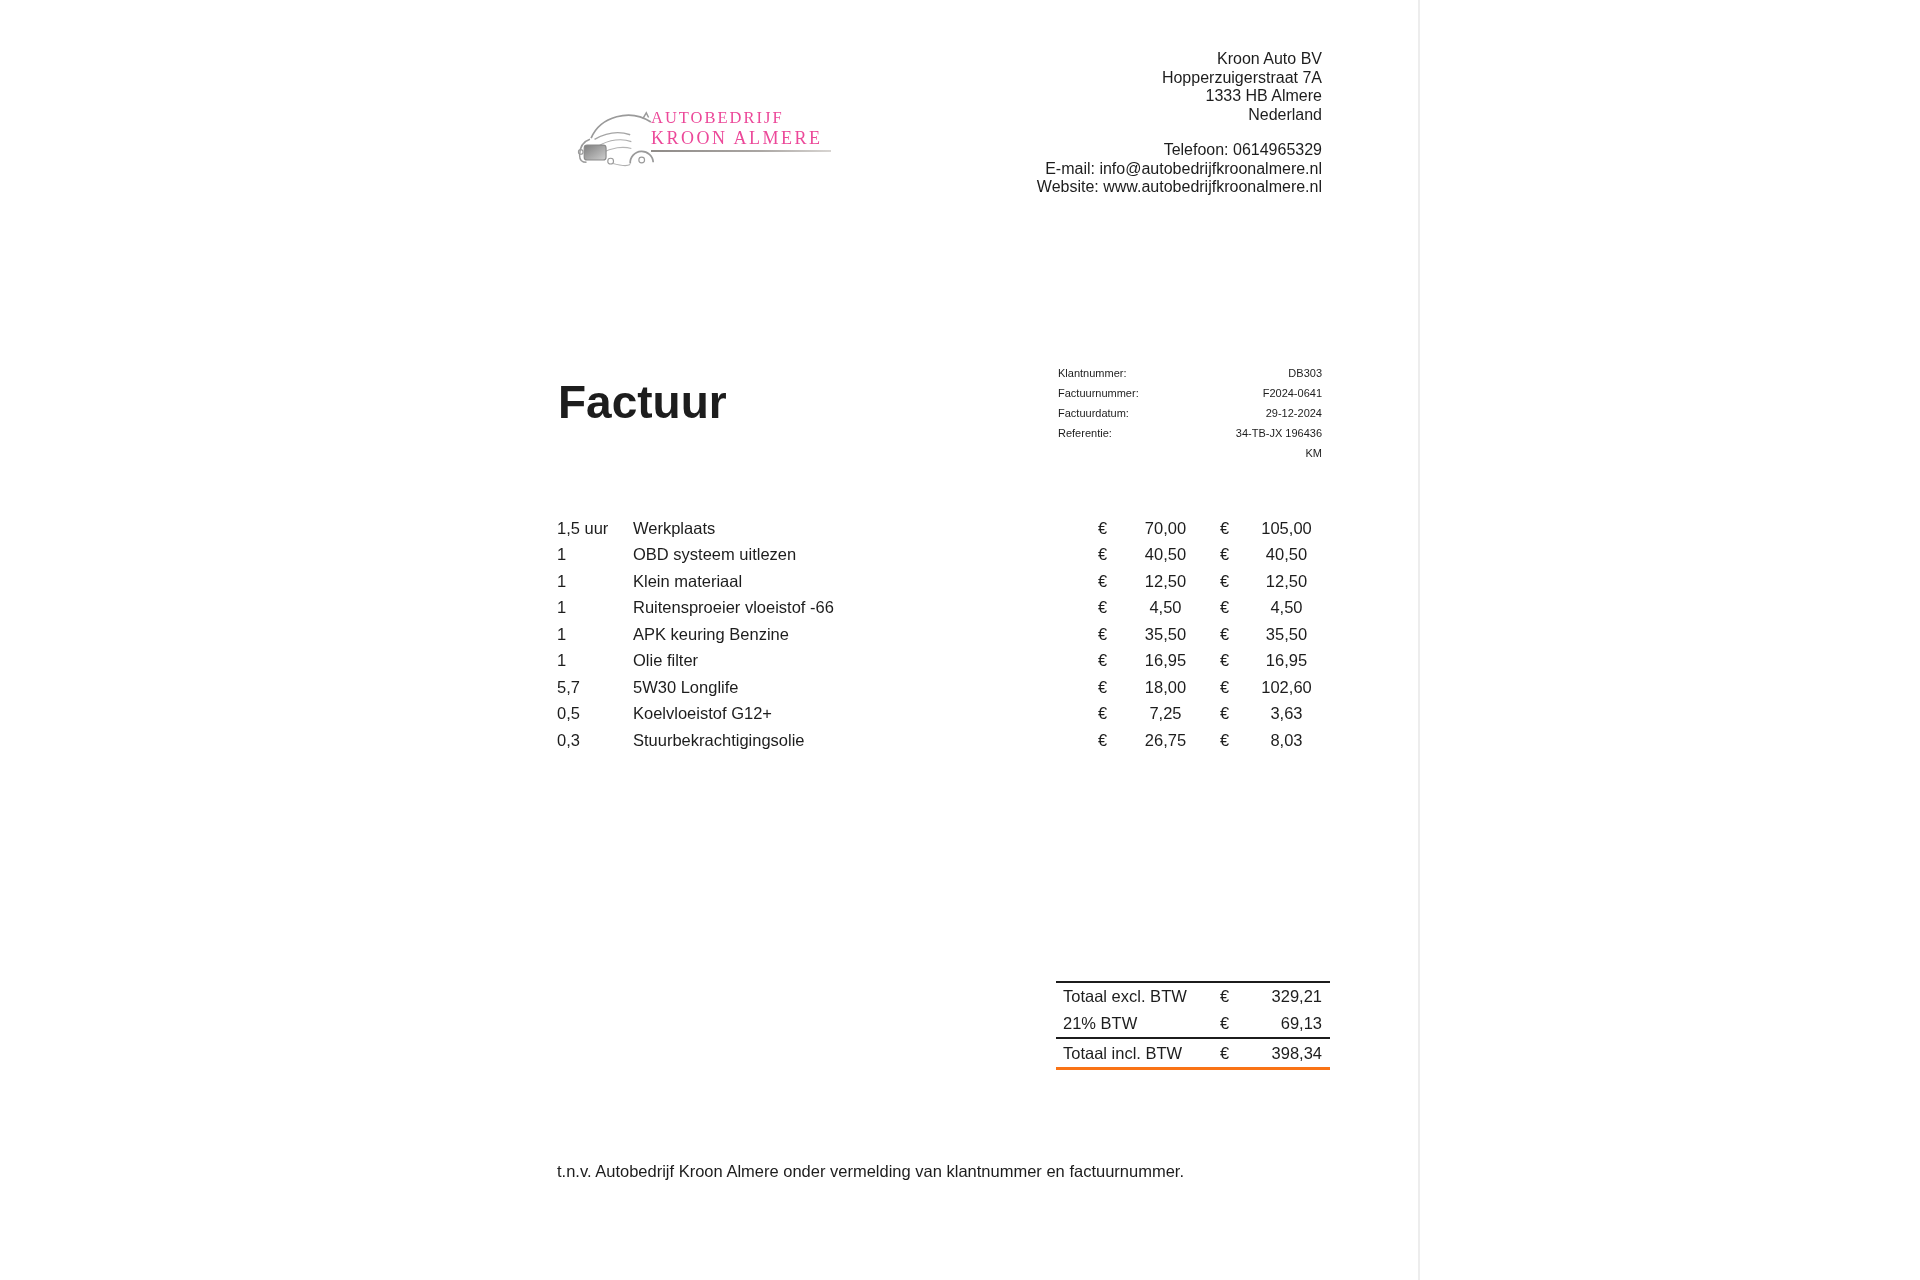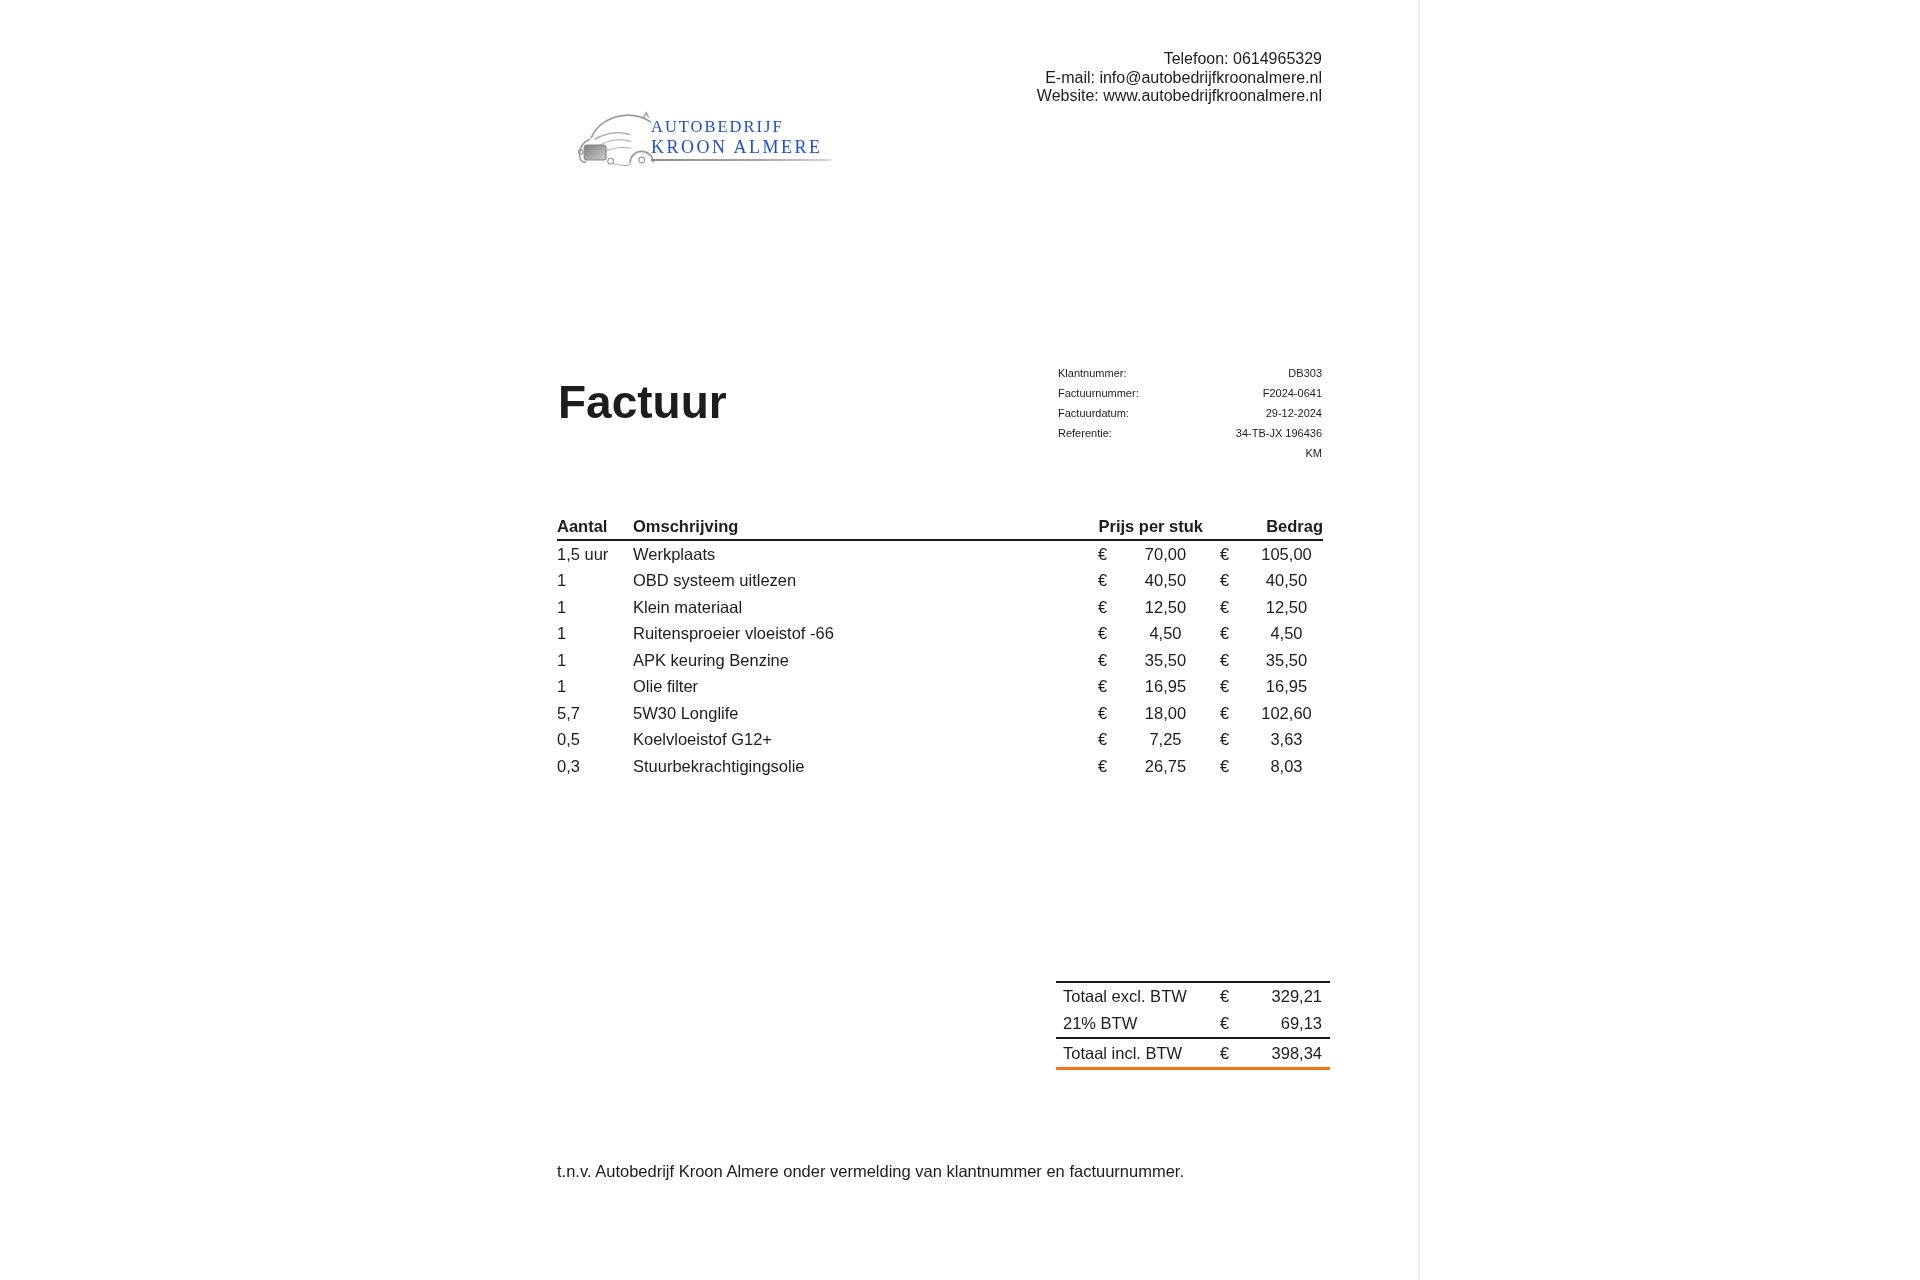--- a/index.html
+++ b/index.html
@@ -22,22 +22,22 @@
 
   
   .logo {
     position: absolute;
     left: 575px; top: 100px;
     width: 265px; height: 80px;
   }
   .logo svg { position: absolute; left: 0; top: 2px; }
   .logo-text {
     position: absolute;
-    left: 76px; top: 17px;
-    color: #1d4ed8;
+    left: 76px; top: 8px;
+    color: #ec4899;
     font-family: "Liberation Serif", serif;
     white-space: nowrap;
   }
   .logo-line1 { font-size: 16.5px; line-height: 20px; letter-spacing: 2px; }
   .logo-line2 { font-size: 18px;  line-height: 20px; letter-spacing: 2.5px; }
   .logo-underline {
     margin-top: 2px;
     width: 180px; height: 2px;
     background: linear-gradient(to right, #8f8b88 0%, #aaa6a3 60%, #d8d5d2 100%);
   }
@@ -168,20 +168,26 @@
     </span>
     <div class="logo-text">
       <div class="logo-line1">AUTOBEDRIJF</div>
       <div class="logo-line2">KROON ALMERE</div>
       <div class="logo-underline"></div>
     </div>
   </div>
 
   <div class="company">
     <div class="group">
+      <div>Kroon Auto BV</div>
+      <div>Hopperzuigerstraat 7A</div>
+      <div>1333 HB Almere</div>
+      <div>Nederland</div>
+    </div>
+    <div class="group">
       <div>Telefoon: 0614965329</div>
       <div>E-mail: info@autobedrijfkroonalmere.nl</div>
       <div>Website: www.autobedrijfkroonalmere.nl</div>
     </div>
   </div>
 
   <div class="title">Factuur</div>
 
   <div class="meta">
     <div class="meta-row">
@@ -200,26 +206,20 @@
       <span class="l">Referentie:</span>
       <span class="v">34-TB-JX 196436</span>
     </div>
     <div class="meta-row">
       <span class="l"></span>
       <span class="v">KM</span>
     </div>
   </div>
 
   <div class="items">
-    <div class="thead">
-      <span>Aantal</span>
-      <span>Omschrijving</span>
-      <span class="h-price">Prijs per stuk</span>
-      <span class="h-amount">Bedrag</span>
-    </div>
 
     <div class="trow">
       <span class="c-qty">1,5 uur</span>
       <span class="c-desc">Werkplaats</span>
       <span class="c-eur">€</span>
       <span class="c-price">70,00</span>
       <span></span>
       <span class="c-eur">€</span>
       <span class="c-amt">105,00</span>
     </div>

